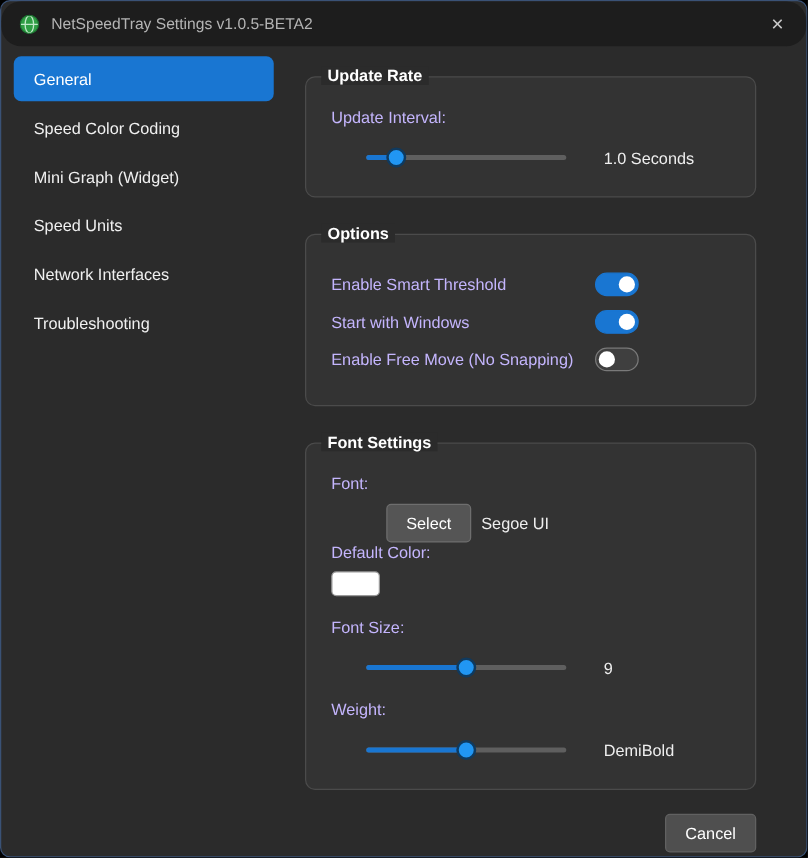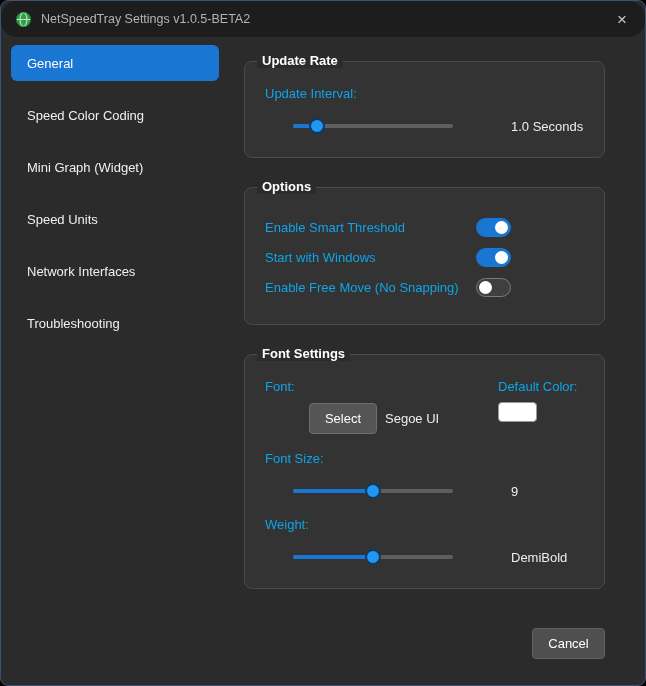--- a/index.html
+++ b/index.html
@@ -30,21 +30,21 @@
   .close-btn {
     color: #c8c8c8; font-size: 17px; line-height: 1;
     width: 34px; height: 28px;
     display: flex; align-items: center; justify-content: center;
     cursor: default;
   }
   
   .main { flex: 1; display: flex; min-height: 0; }
   .sidebar { width: 208px; flex: 0 0 auto; margin: 8px 0 0 10px; }
   .nav-item {
-    height: 36px; margin-bottom: 16px;
+    height: 36px; margin-bottom: 3px;
     display: flex; align-items: center;
     padding-left: 16px;
     color: #f0f0f0; font-size: 13px;
     border-radius: 6px; cursor: default;
   }
   .nav-item.active { background: #1976d2; color: #ffffff; }
   .content {
     flex: 1; display: flex; flex-direction: column;
     padding: 14px 40px 0 25px; min-height: 0;
   }
@@ -54,58 +54,58 @@
     border: 1px solid #4b4b4b; border-radius: 8px;
     background: #333333;
     margin: 10px 0 19px 0;
     padding: 24px 20px 22px 20px;
   }
   .group-title {
     position: absolute; top: -9px; left: 12px;
     background: #2b2b2b; padding: 0 5px;
     color: #ffffff; font-size: 13px; font-weight: bold;
   }
-  .field-label { color: #0ea5e9; font-size: 13px; }
+  .field-label { color: #c4b5fd; font-size: 13px; }
   
   .slider-row { display: flex; align-items: center; margin-top: 16px; }
   .slider { position: relative; width: 160px; height: 18px; margin-left: 28px; }
   .slider .groove {
     position: absolute; left: 0; right: 0; top: 7px; height: 4px;
     background: #5f5f5f; border-radius: 2px;
   }
   .slider .fill {
     position: absolute; left: 0; top: 7px; height: 4px;
     width: var(--pct, 0%);
     background: #1976d2; border-radius: 2px;
   }
   .slider .handle {
     position: absolute; top: 1px; left: var(--pct, 0%);
     width: 16px; height: 16px; transform: translateX(-50%);
     background: #2196f3; border: 2px solid #0f3a5f; border-radius: 50%;
   }
-  .slider-value { color: #eeeeee; font-size: 13px; margin-left: 58px; white-space: nowrap; }
+  .slider-value { color: #eeeeee; font-size: 13px; margin-left: 30px; white-space: nowrap; }
   
   .opt-row {
     display: grid; grid-template-columns: 211px auto;
     align-items: center; height: 30px;
   }
   .toggle {
     position: relative; width: 35px; height: 19px;
     border-radius: 10px; background: #3f3f3f;
     border: 1px solid #7a7a7a; cursor: default;
   }
   .toggle .knob {
     position: absolute; top: 2px; left: 2px;
     width: 13px; height: 13px; border-radius: 50%;
     background: #ffffff;
   }
   .toggle.on { background: #1976d2; border-color: #1976d2; }
   .toggle.on .knob { left: auto; right: 2px; }
   
-  .fs-top { display: flex; justify-content: space-between; }
+  .fs-top { display: flex; justify-content: space-between; flex-direction: column; }
   .fs-right { width: 86px; }
   .fs-select-row { display: flex; align-items: center; margin-top: 9px; padding-left: 44px; }
   .select-btn {
     width: 68px; height: 31px;
     background: #555555; border: 1px solid #6e6e6e; border-radius: 4px;
     color: #ffffff; font-size: 13px;
     font-family: "Liberation Sans", sans-serif;
   }
   .font-name { color: #eeeeee; font-size: 13px; margin-left: 8px; }
   .color-swatch {

